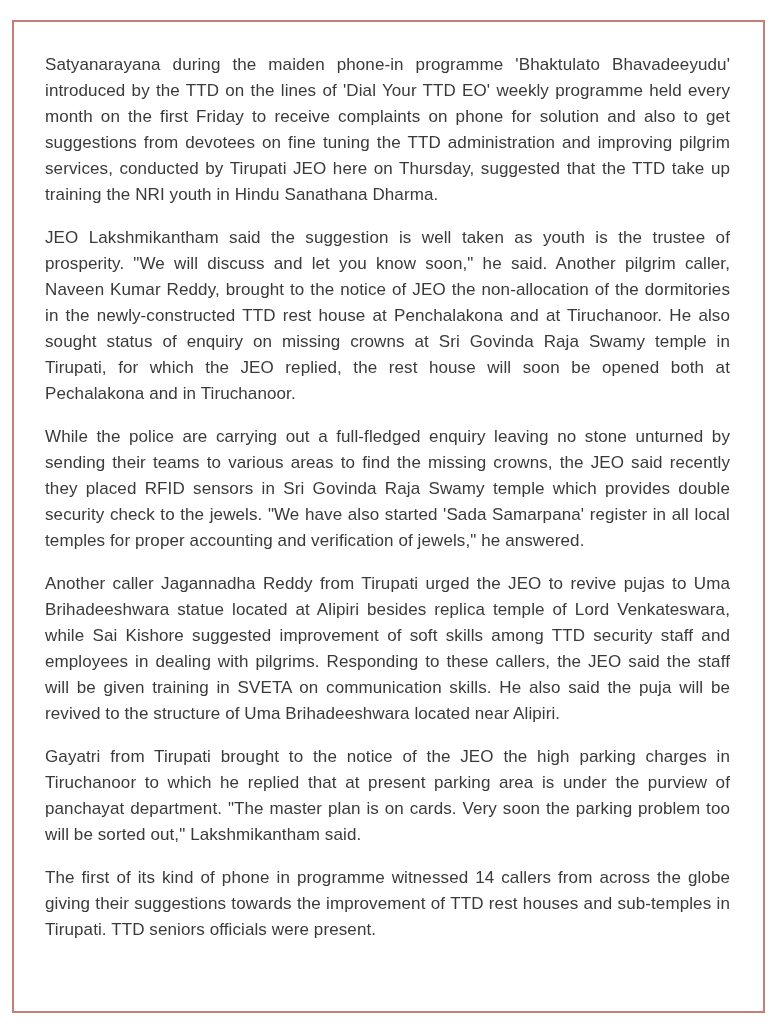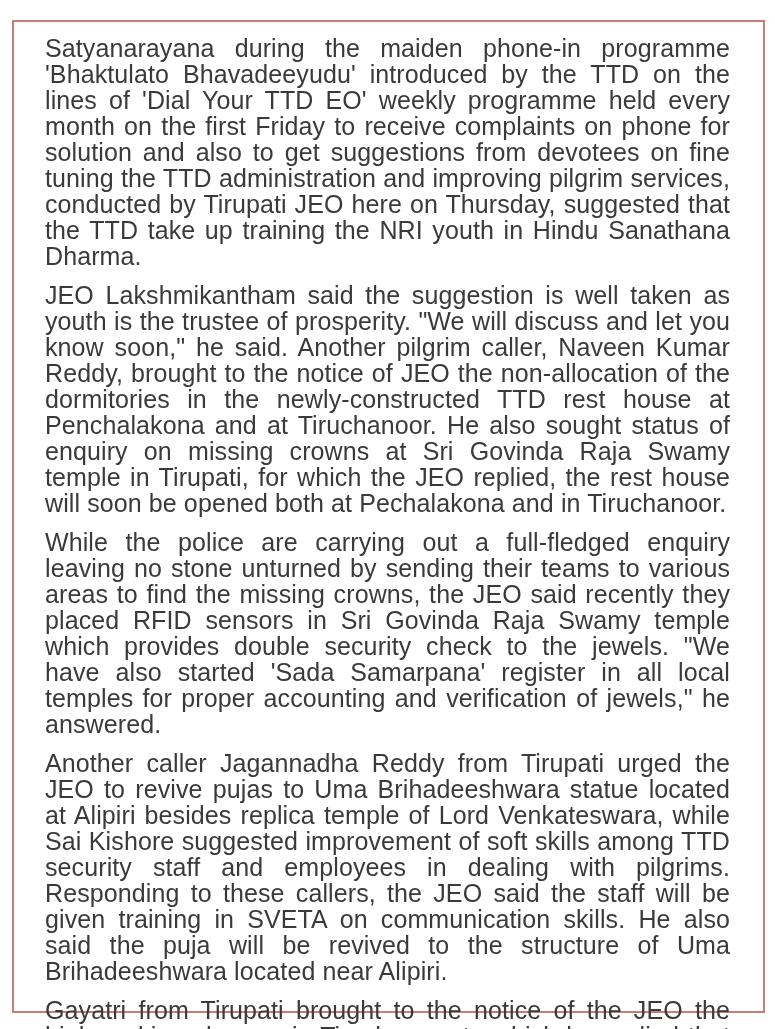--- a/index.html
+++ b/index.html
@@ -24,37 +24,38 @@
     box-sizing: border-box;
     background: #ffffff;
   }
   .article {
     position: absolute;
     left: 31px;  
     top: 13px;
     width: 685px;
   }
   .article p {
-    margin: 0 0 13px 0;
-    font-size: 25px;
+    margin: 17px 0 13px 0;
+    font-size: 17px;
     line-height: 26px;
     color: #3a3a3a;
     text-align: justify;
     letter-spacing: 0.1px;
   }
   .article p:last-child {
     margin-bottom: 0;
   }
 </style>
 </head>
 <body>
 
 <div class="page">
   <div class="page-frame">
     <div class="article">
       <p>Satyanarayana during the maiden phone-in programme 'Bhaktulato Bhavadeeyudu' introduced by the TTD on the lines of 'Dial Your TTD EO' weekly programme held every month on the first Friday to receive complaints on phone for solution and also to get suggestions from devotees on fine tuning the TTD administration and improving pilgrim services, conducted by Tirupati JEO here on Thursday, suggested that the TTD take up training the NRI youth in Hindu Sanathana Dharma.</p>
       <p>JEO Lakshmikantham said the suggestion is well taken as youth is the trustee of prosperity. "We will discuss and let you know soon," he said. Another pilgrim caller, Naveen Kumar Reddy, brought to the notice of JEO the non-allocation of the dormitories in the newly-constructed TTD rest house at Penchalakona and at Tiruchanoor. He also sought status of enquiry on missing crowns at Sri Govinda Raja Swamy temple in Tirupati, for which the JEO replied, the rest house will soon be opened both at Pechalakona and in Tiruchanoor.</p>
       <p>While the police are carrying out a full-fledged enquiry leaving no stone unturned by sending their teams to various areas to find the missing crowns, the JEO said recently they placed RFID sensors in Sri Govinda Raja Swamy temple which provides double security check to the jewels. "We have also started 'Sada Samarpana' register in all local temples for proper accounting and verification of jewels," he answered.</p>
       <p>Another caller Jagannadha Reddy from Tirupati urged the JEO to revive pujas to Uma Brihadeeshwara statue located at Alipiri besides replica temple of Lord Venkateswara, while Sai Kishore suggested improvement of soft skills among TTD security staff and employees in dealing with pilgrims. Responding to these callers, the JEO said the staff will be given training in SVETA on communication skills. He also said the puja will be revived to the structure of Uma Brihadeeshwara located near Alipiri.</p>
       <p>Gayatri from Tirupati brought to the notice of the JEO the high parking charges in Tiruchanoor to which he replied that at present parking area is under the purview of panchayat department. "The master plan is on cards. Very soon the parking problem too will be sorted out," Lakshmikantham said.</p>
+      <p>The first of its kind of phone in programme witnessed 14 callers from across the globe giving their suggestions towards the improvement of TTD rest houses and sub-temples in Tirupati. TTD seniors officials were present.</p>
     </div>
   </div>
 </div>
 
 </body></html>

